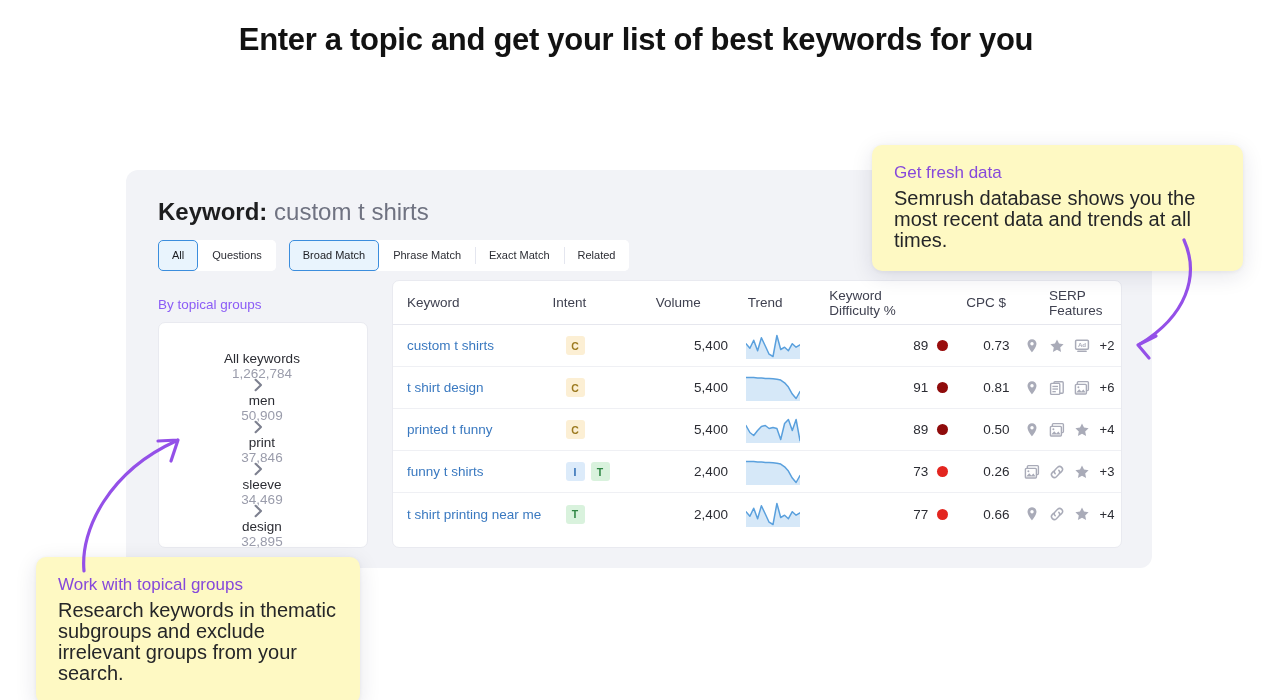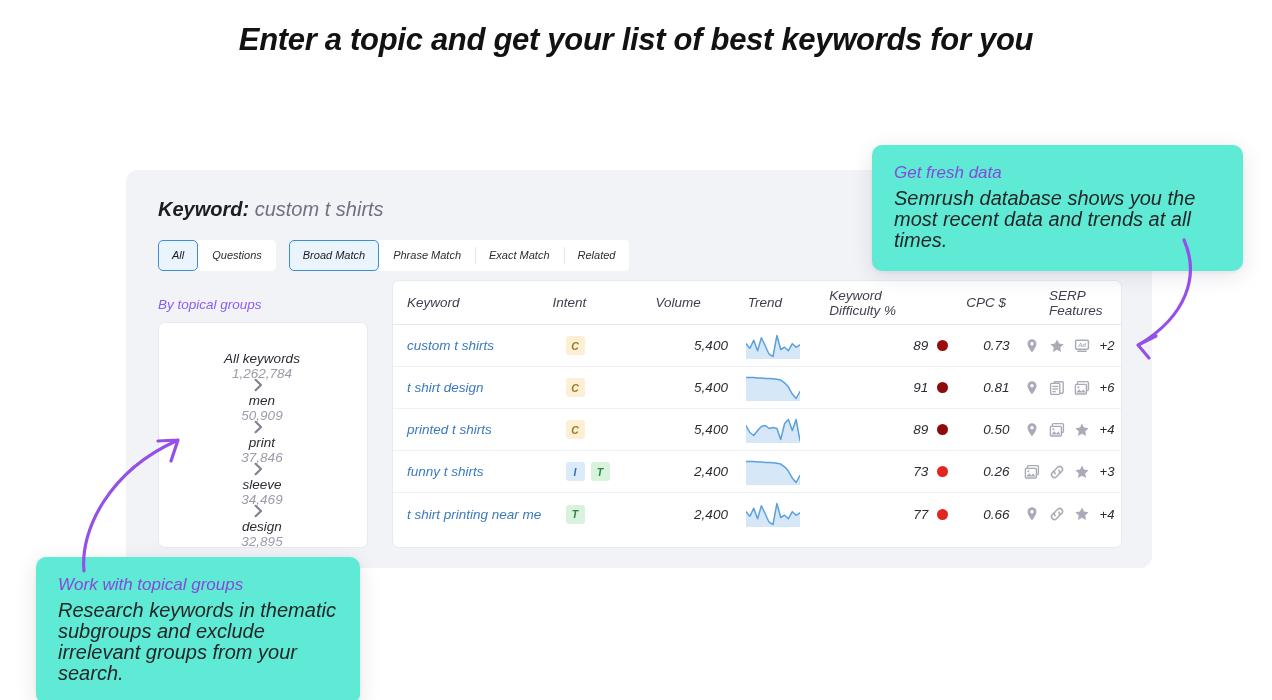--- a/index.html
+++ b/index.html
@@ -3,21 +3,21 @@
 <meta charset="utf-8">
 <style>
   * { box-sizing: border-box; margin: 0; padding: 0; }
   html, body {
     width: 1272px;
     height: 700px;
     background: #ffffff;
     font-family: "Liberation Sans", sans-serif;
     overflow: hidden;
   }
-  #stage { position: relative; width: 1272px; height: 700px; font-style: italic; }
+  #stage { position: relative; width: 1272px; height: 700px; }
 
   
   .headline {
     position: absolute;
     top: 22px; left: 0; width: 1272px;
     text-align: center;
     font-size: 31px;
     font-weight: 700;
     letter-spacing: -0.3px;
     color: #121212;
@@ -27,21 +27,21 @@
   .panel {
     position: absolute;
     left: 126px; top: 170px;
     width: 1026px; height: 398px;
     background: #f2f3f7;
     border-radius: 12px;
   }
   .kw-title {
     position: absolute;
     left: 32px; top: 28px;
-    font-size: 20px;
+    font-size: 24px;
     font-weight: 700;
     color: #1d1d1f;
     white-space: nowrap;
   }
   .kw-title .kw-value {
     font-weight: 400;
     color: #6f7281;
   }
 
   
@@ -174,21 +174,21 @@
   .dot { width: 11px; height: 11px; border-radius: 50%; display: inline-block; }
 
   .spark { display: block; }
 
   .serp-icon { width: 16px; height: 16px; display: inline-block; color: #a9abb8; }
   .serp-more { font-size: 13px; color: #2b2c33; margin-left: 1px; }
 
   
   .callout {
     position: absolute;
-    background: #5eead4;
+    background: #fef9c3;
     border-radius: 10px;
     box-shadow: 0 5px 22px rgba(30, 30, 60, 0.11), 0 1px 4px rgba(30,30,60,0.06);
     padding: 18px 22px 20px;
   }
   .callout .ctitle {
     color: #8649db;
     font-size: 17px;
     font-weight: 400;
     margin-bottom: 5px;
   }
@@ -356,21 +356,21 @@
               <span class="serp-icon"><svg viewBox="0 0 16 16" width="16" height="16">
                   <rect x="3.4" y="1.6" width="11" height="9" rx="1" fill="none" stroke="#a9abb8" stroke-width="1.4"></rect>
                   <rect x="1.4" y="4.4" width="11" height="9.6" rx="1" fill="#ffffff" stroke="#a9abb8" stroke-width="1.4"></rect>
                   <circle cx="4.4" cy="7.2" r="1" fill="#a9abb8"></circle>
                   <path d="M2.2 12.6l3-3.4 2.2 2.2 2-2 2.2 3.2z" fill="#a9abb8"></path>
                 </svg></span>
               <span class="serp-more">+6</span>
             </div>
           </div>
           <div class="trow">
-            <div class="c c-keyword"><a class="kwlink">printed t shirts</a></div>
+            <div class="c c-keyword"><a class="kwlink">printed t funny</a></div>
             <div class="c c-intent">
               <span class="badge C">C</span>
             </div>
             <div class="c c-volume">5,400</div>
             <div class="c c-trend">
               <svg viewBox="0 0 54 26" width="54" height="26" class="spark">
                 <path d="M0.0 8.5 L3.9 15.5 L7.7 18.5 L11.6 13.5 L15.4 9.5 L19.3 8.5 L23.1 11.5 L27.0 10.5 L30.9 11.5 L34.7 22.5 L38.6 6.5 L42.4 2.5 L46.3 13.5 L50.1 2.5 L54.0 23.5 L54 26 L0 26 Z" fill="#d6e8f8"></path>
                 <path d="M0.0 8.5 L3.9 15.5 L7.7 18.5 L11.6 13.5 L15.4 9.5 L19.3 8.5 L23.1 11.5 L27.0 10.5 L30.9 11.5 L34.7 22.5 L38.6 6.5 L42.4 2.5 L46.3 13.5 L50.1 2.5 L54.0 23.5" fill="none" stroke="#5aa0dd" stroke-width="1.5" stroke-linejoin="round" stroke-linecap="round"></path>
               </svg>
             </div>

